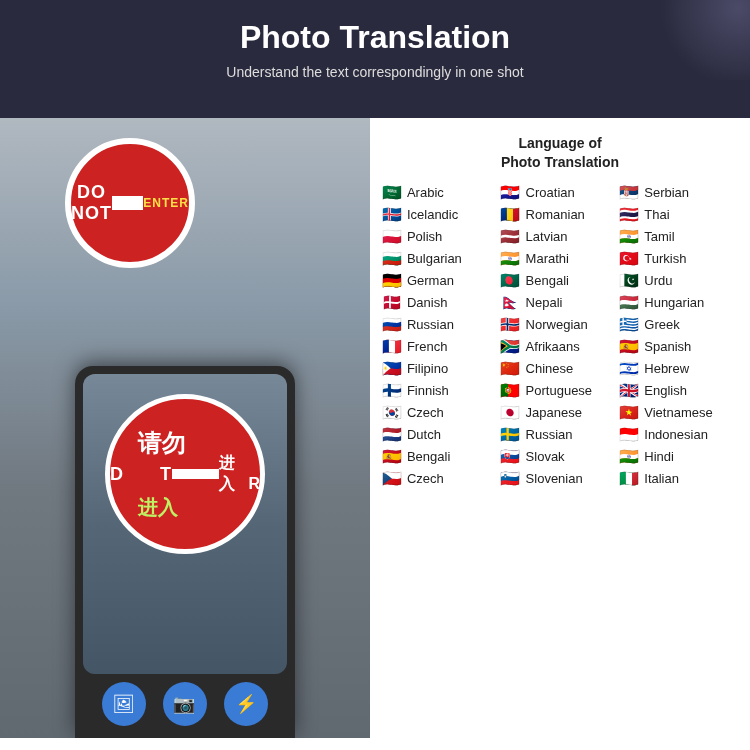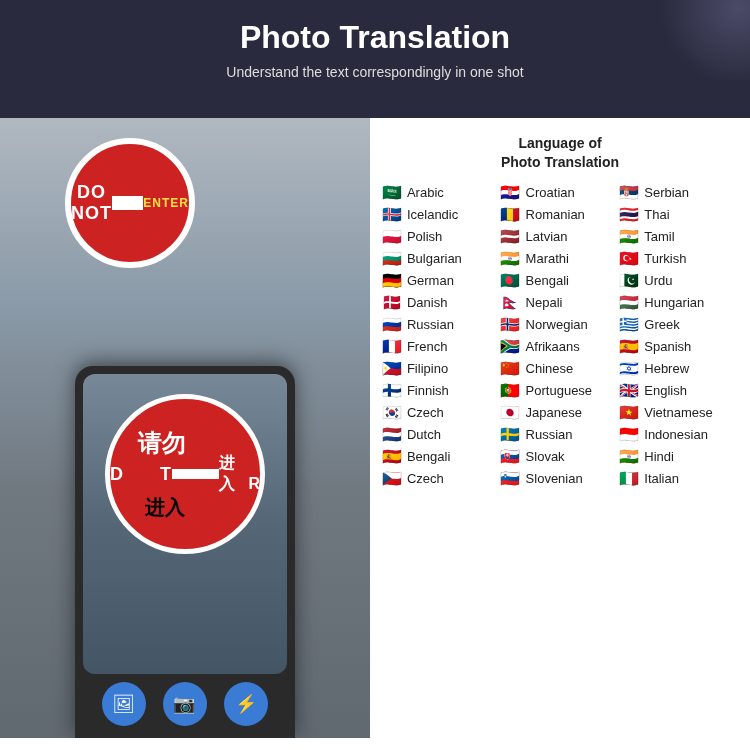--- a/index.html
+++ b/index.html
@@ -215,21 +215,21 @@
         <div class="phone-screen">
           <div class="phone-screen-bg">
 
             <div style="position:absolute;top:20px;left:10px;right:10px;display:flex;align-items:center;justify-content:center;">
               <div style="width:160px;height:160px;border-radius:50%;background:#cc2222;border:5px solid white;display:flex;align-items:center;justify-content:center;position:relative;">
                 <div style="color:white;font-size:18px;font-weight:900;letter-spacing:1px;">D&nbsp;&nbsp;&nbsp;&nbsp;&nbsp;&nbsp;T</div>
                 <div style="background:white;width:110px;height:10px;margin:4px 0;"></div>
                 <div style="color:white;font-size:16px;font-weight:900;">进入&nbsp;&nbsp;&nbsp;R</div>
 
                 <div style="position:absolute;top:28px;left:28px;color:white;font-size:24px;font-weight:bold;">请勿</div>
-                <div style="position:absolute;bottom:28px;left:35px;color:#000000;font-size:20px;font-weight:bold;">进入</div>
+                <div style="position:absolute;bottom:28px;left:28px;color:#bef264;font-size:20px;font-weight:bold;">进入</div>
               </div>
             </div>
           </div>
         </div>
 
         <div class="phone-buttons">
           <div class="phone-btn">🖼</div>
           <div class="phone-btn">📷</div>
           <div class="phone-btn">⚡</div>
         </div>

